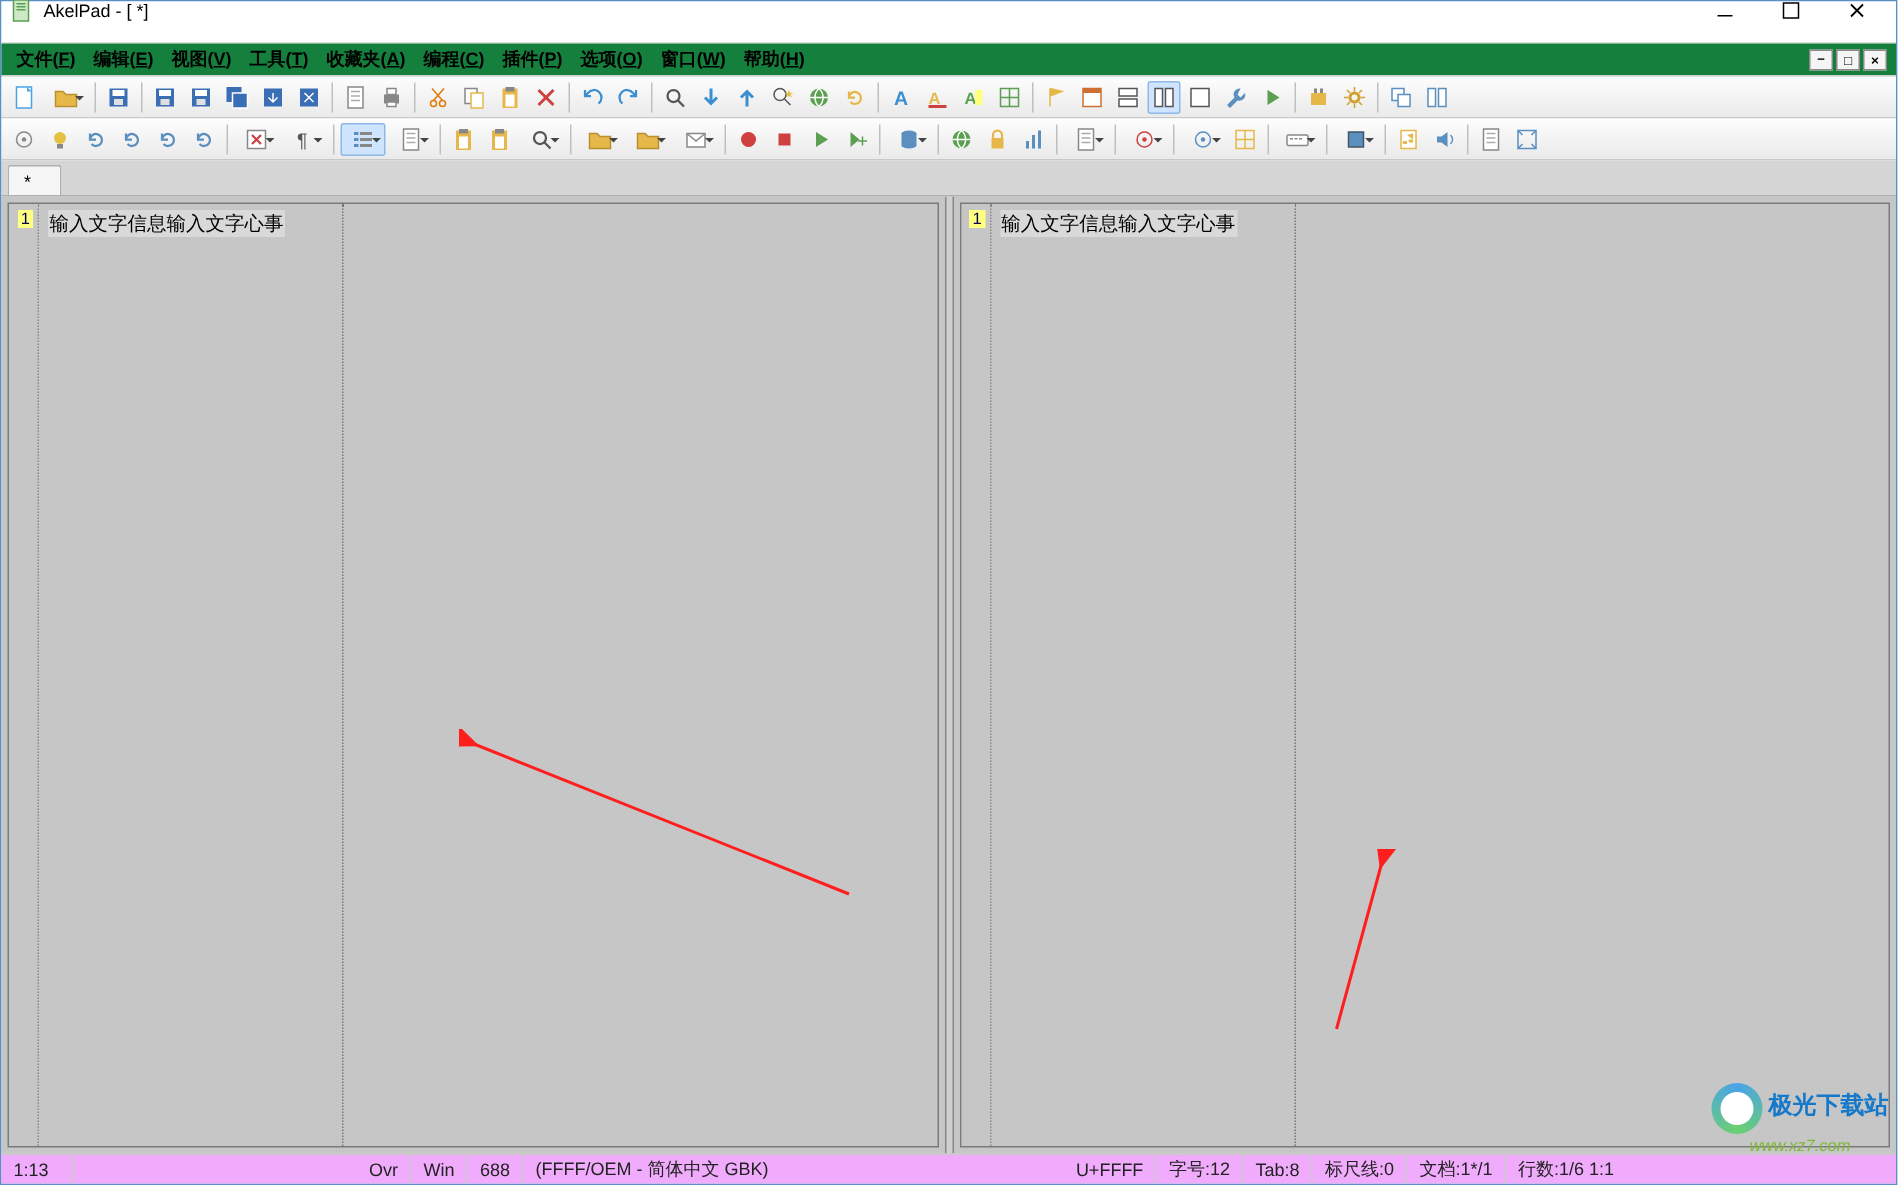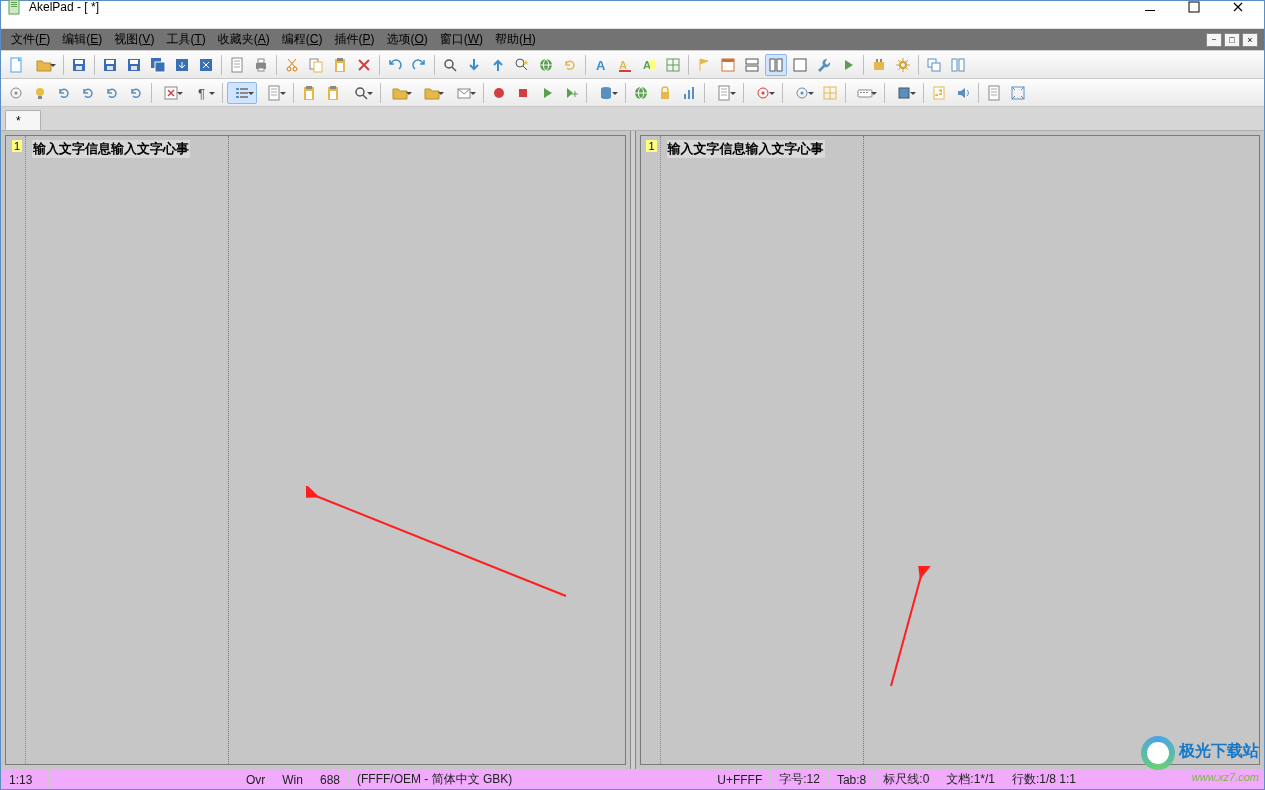--- a/index.html
+++ b/index.html
@@ -3,47 +3,47 @@
 <meta charset="utf-8">
 <style>
 * { margin:0; padding:0; box-sizing:border-box; font-family:"Microsoft YaHei","SimSun",Arial,sans-serif; }
 html,body { width:1265px; height:790px; overflow:hidden; background:#fff; }
 .window { width:100%; height:100%; display:flex; flex-direction:column; border:1px solid #5a8fc4; }
 .titlebar { height:28px; background:#fff; display:flex; align-items:center; padding:0 4px 16px 6px; border-bottom:1px solid #e0e0e0; }
 .titlebar .icon { width:16px; height:16px; margin-right:6px; }
 .titlebar .title { font-size:12px; color:#000; flex:1; }
 .titlebar .winbtns { display:flex; }
 .titlebar .winbtns div { width:44px; height:22px; display:flex; align-items:center; justify-content:center; font-size:12px; color:#333; }
-.menubar { height:22px; background:#737373; display:flex; align-items:center; padding:0 4px; border-bottom:1px solid #d0d0d0; font-size:12px; }
+.menubar { height:22px; background:#15803d; display:flex; align-items:center; padding:0 4px; border-bottom:1px solid #d0d0d0; font-size:12px;font-weight:bold; }
 .menubar .item { padding:2px 6px; cursor:default; }
 .menubar .mdi { margin-left:auto; display:flex; gap:2px; padding-right:2px;}
 .menubar .mdi div { width:16px; height:14px; border:1px solid #888; font-size:9px; display:flex; align-items:center; justify-content:center; background:#f5f5f5;}
 .toolbar { height:28px; background:linear-gradient(#fdfdfd,#eaeaea); border-bottom:1px solid #c9c9c9; display:flex; align-items:center; padding:2px 4px; gap:2px; overflow:hidden;}
 .toolbar .btn { width:22px; height:22px; display:flex; align-items:center; justify-content:center; border:1px solid transparent; border-radius:2px; position:relative;}
 .toolbar .btn.drop { width:30px; }
 .toolbar .btn.active { border-color:#8fb8e8; background:#cfe4ff; }
 .toolbar .sep { width:1px; height:20px; background:#bfbfbf; margin:0 2px; }
 .toolbar .drop::after { content:""; position:absolute; right:2px; top:9px; border:3px solid transparent; border-top-color:#444; }
 .tabbar { height:24px; background:#d6d6d6; border-bottom:1px solid #b0b0b0; display:flex; align-items:flex-end; padding-left:4px;}
 .tabbar .tab { height:20px; min-width:36px; padding:0 10px; background:#f6f6f6; border:1px solid #b0b0b0; border-bottom:none; font-size:12px; display:flex; align-items:center; border-radius:2px 2px 0 0;}
 .editarea { flex:1; display:flex; background:#c6c6c6; overflow:hidden; position:relative;}
 .pane { flex:1; display:flex; flex-direction:column; background:#c6c6c6; min-width:0; position:relative;}
 .pane-inner { flex:1; display:flex; position:relative; margin:4px; border:1px solid #7a7a7a; background:#c6c6c6; overflow:hidden;}
 .gutter { width:20px; background:#c6c6c6; border-right:1px dotted #888; font-size:11px; color:#004; text-align:right; padding:4px 3px 0 0;}
 .gutter div { background:#ffff80; display:inline-block; padding:0 2px;}
-.textpart { flex:1; position:relative; font-size:13px; padding:4px 6px 0 6px; color:#000;font-weight:bold; }
+.textpart { flex:1; position:relative; font-size:13px; padding:4px 6px 0 6px; color:#000; }
 .textline { background:#d9d9d9; display:inline-block; padding:0 1px; }
 .margin-line { position:absolute; top:0; bottom:0; border-left:1px dotted #777; }
 .splitter { width:6px; background:#d0d0d0; cursor:col-resize; border-left:1px solid #888; border-right:1px solid #888;}
 .statusbar { height:20px; background:#f0abfc; border-top:1px solid #c9c9c9; display:flex; align-items:center; font-size:12px; color:#222; }
 .statusbar .cell { padding:0 8px; height:100%; display:flex; align-items:center; border-right:1px solid #c9c9c9; white-space:nowrap;}
 .statusbar .spacer { flex:1; }
 svg.ic { width:16px; height:16px; }
 .arrow { position:absolute; pointer-events:none; }
-.watermark { position:absolute; right:6px; bottom:6px; font-size:12px; text-align:right; pointer-events:none;}
+.watermark { position:absolute; right:6px; bottom:20px; font-size:12px; text-align:center; pointer-events:none;}
 .watermark .t1 { color:#1678c9; font-weight:bold; font-size:16px;}
 .watermark .t2 { color:#7fb939; font-size:11px;font-style:italic;}
 .watermark .logo { display:inline-block; width:34px; height:34px; border-radius:50%; background:conic-gradient(#4aa3e8,#6bd071,#4aa3e8); vertical-align:middle; margin-right:4px; position:relative;}
 .watermark .logo::after{content:"";position:absolute;inset:6px;border-radius:50%;background:#fff;}
 </style>
 </head>
 <body>
 
 <div class="window">
   <div class="titlebar">
@@ -600,20 +600,20 @@
     <div class="cell">Ovr</div>
     <div class="cell">Win</div>
     <div class="cell">688</div>
     <div class="cell" style="border-right:none">(FFFF/OEM - 简体中文 GBK)</div>
     <div class="spacer"></div>
     <div class="cell">U+FFFF</div>
     <div class="cell">字号:12</div>
     <div class="cell">Tab:8</div>
     <div class="cell">标尺线:0</div>
     <div class="cell">文档:1*/1</div>
-    <div class="cell" style="border-right:none;min-width:260px">行数:1/8 1:1</div>
+    <div class="cell" style="border-right:none;min-width:260px">行数:1/6 1:1</div>
   </div>
 </div>
 
 <div class="watermark">
   <span class="logo"></span><span class="t1">极光下载站</span><br>
   <span class="t2">www.xz7.com</span>
 </div>
 
 </body></html>

